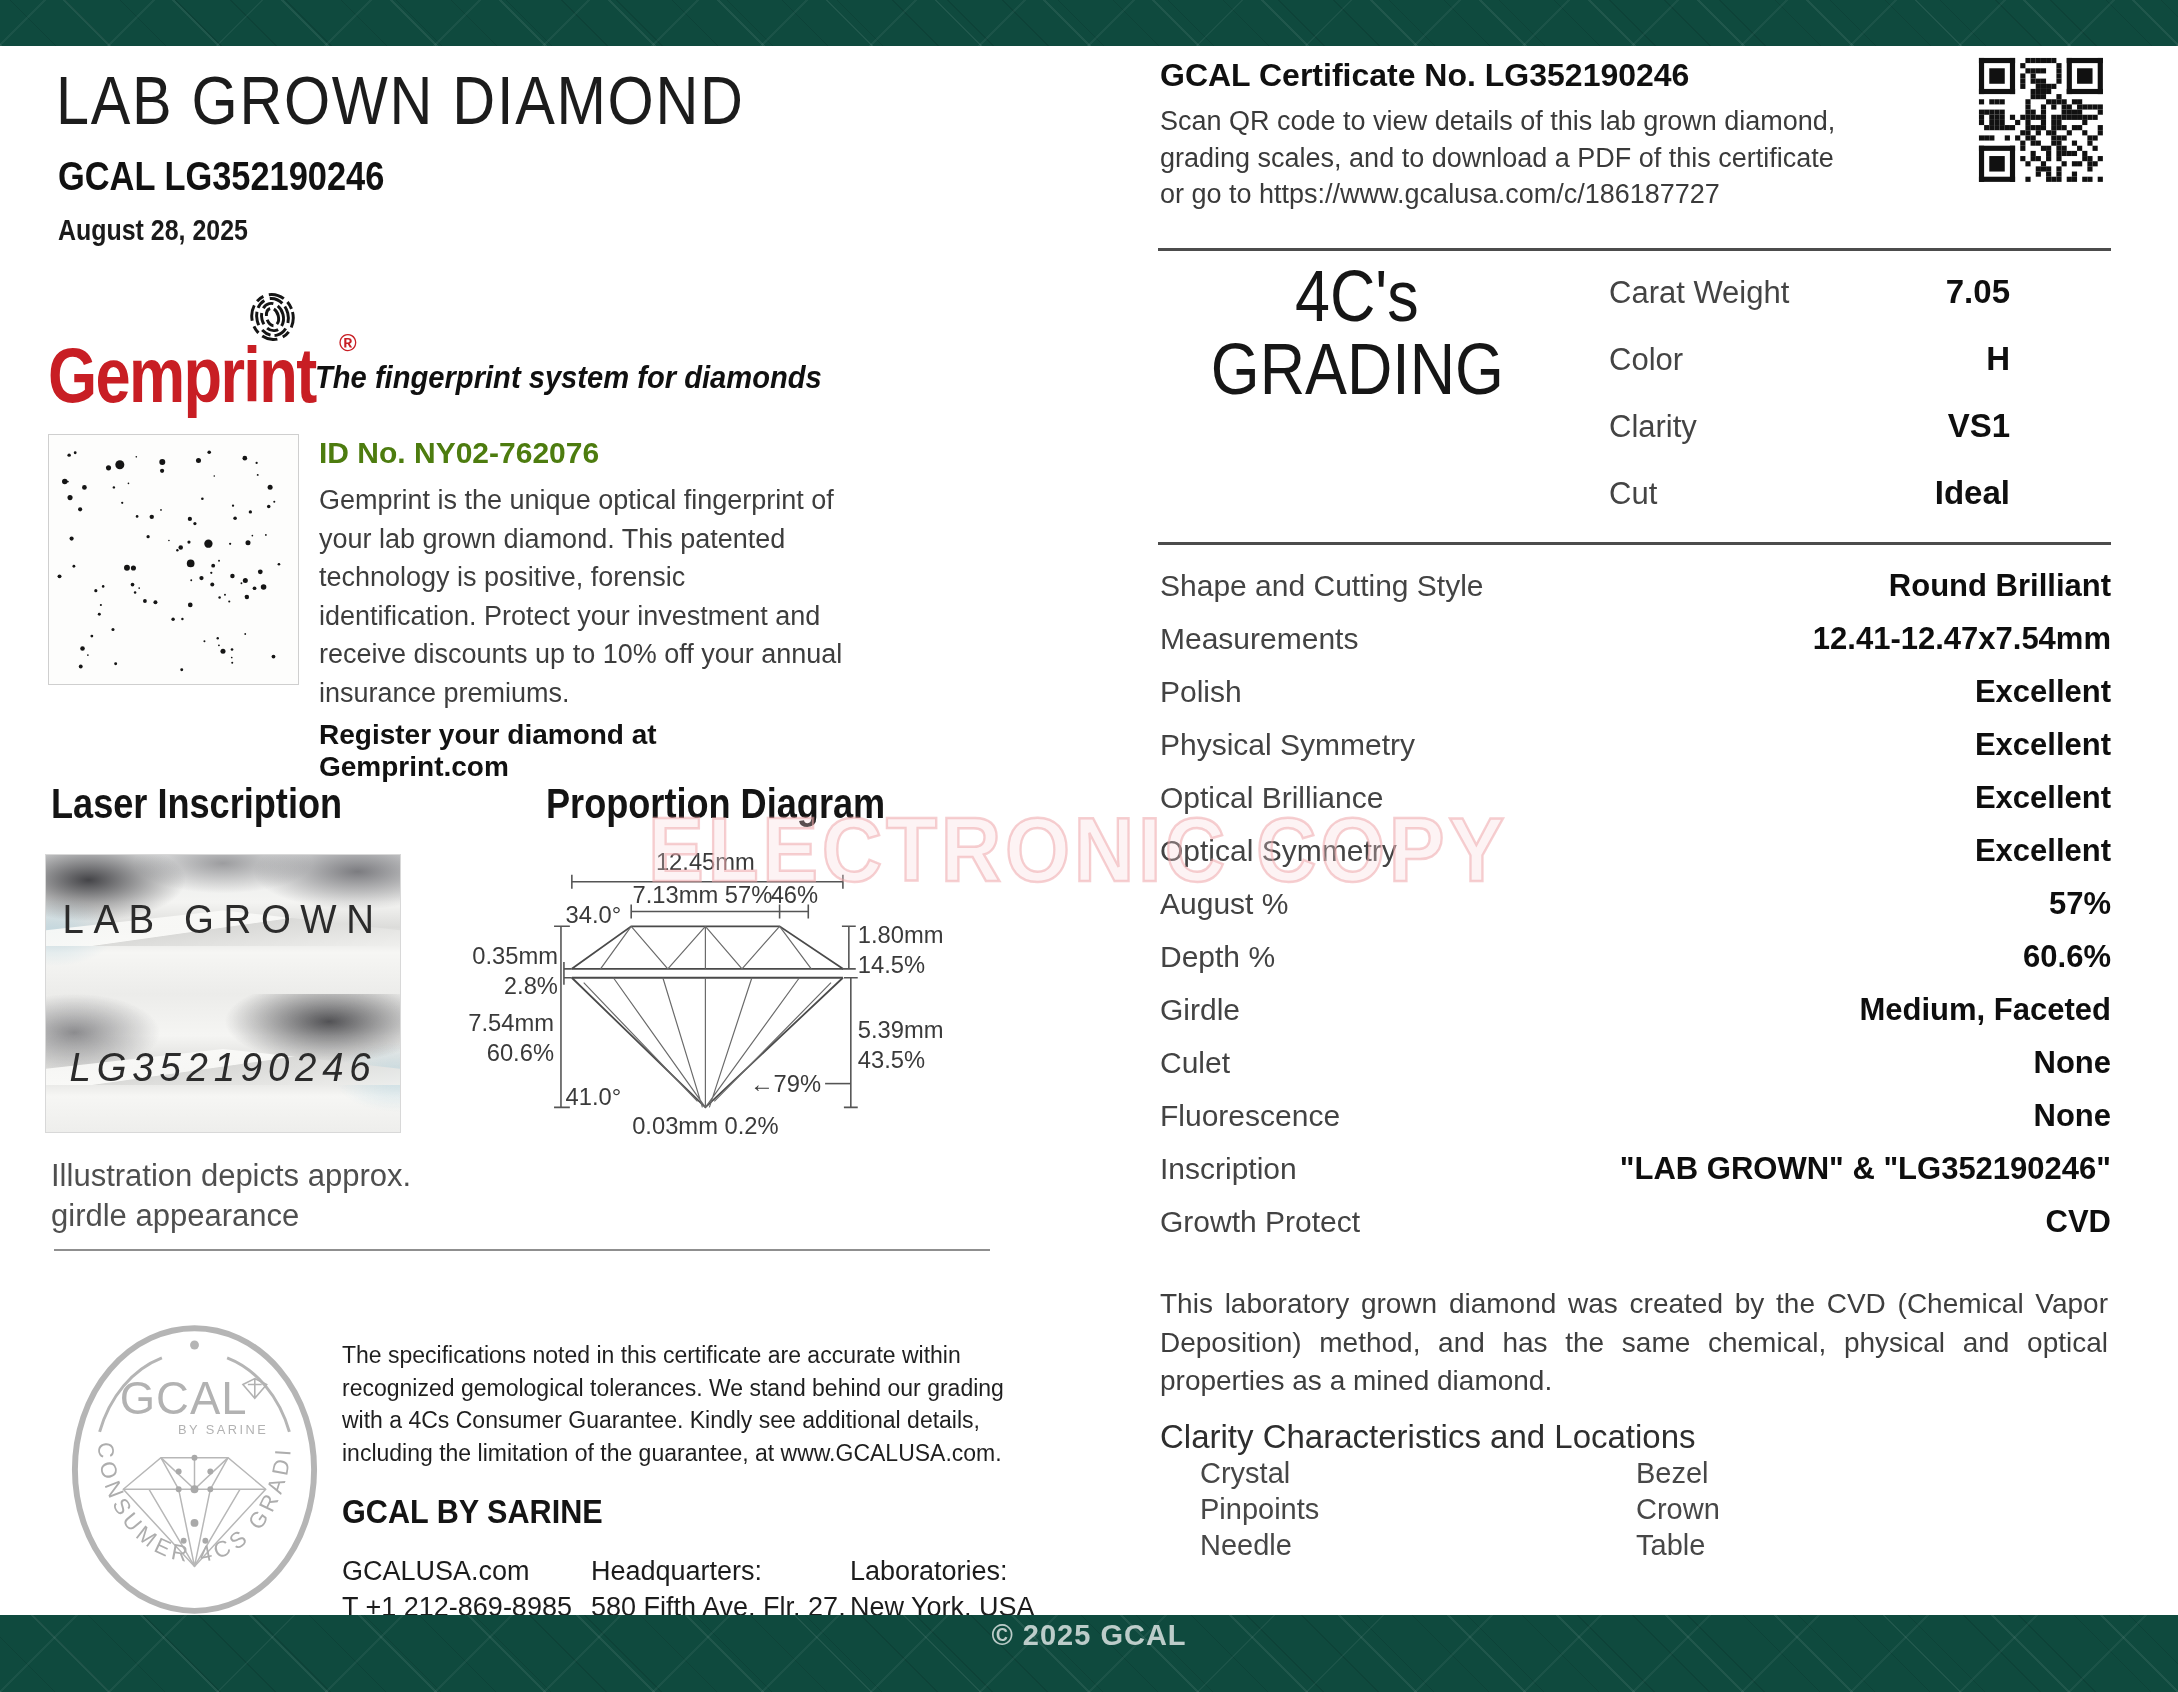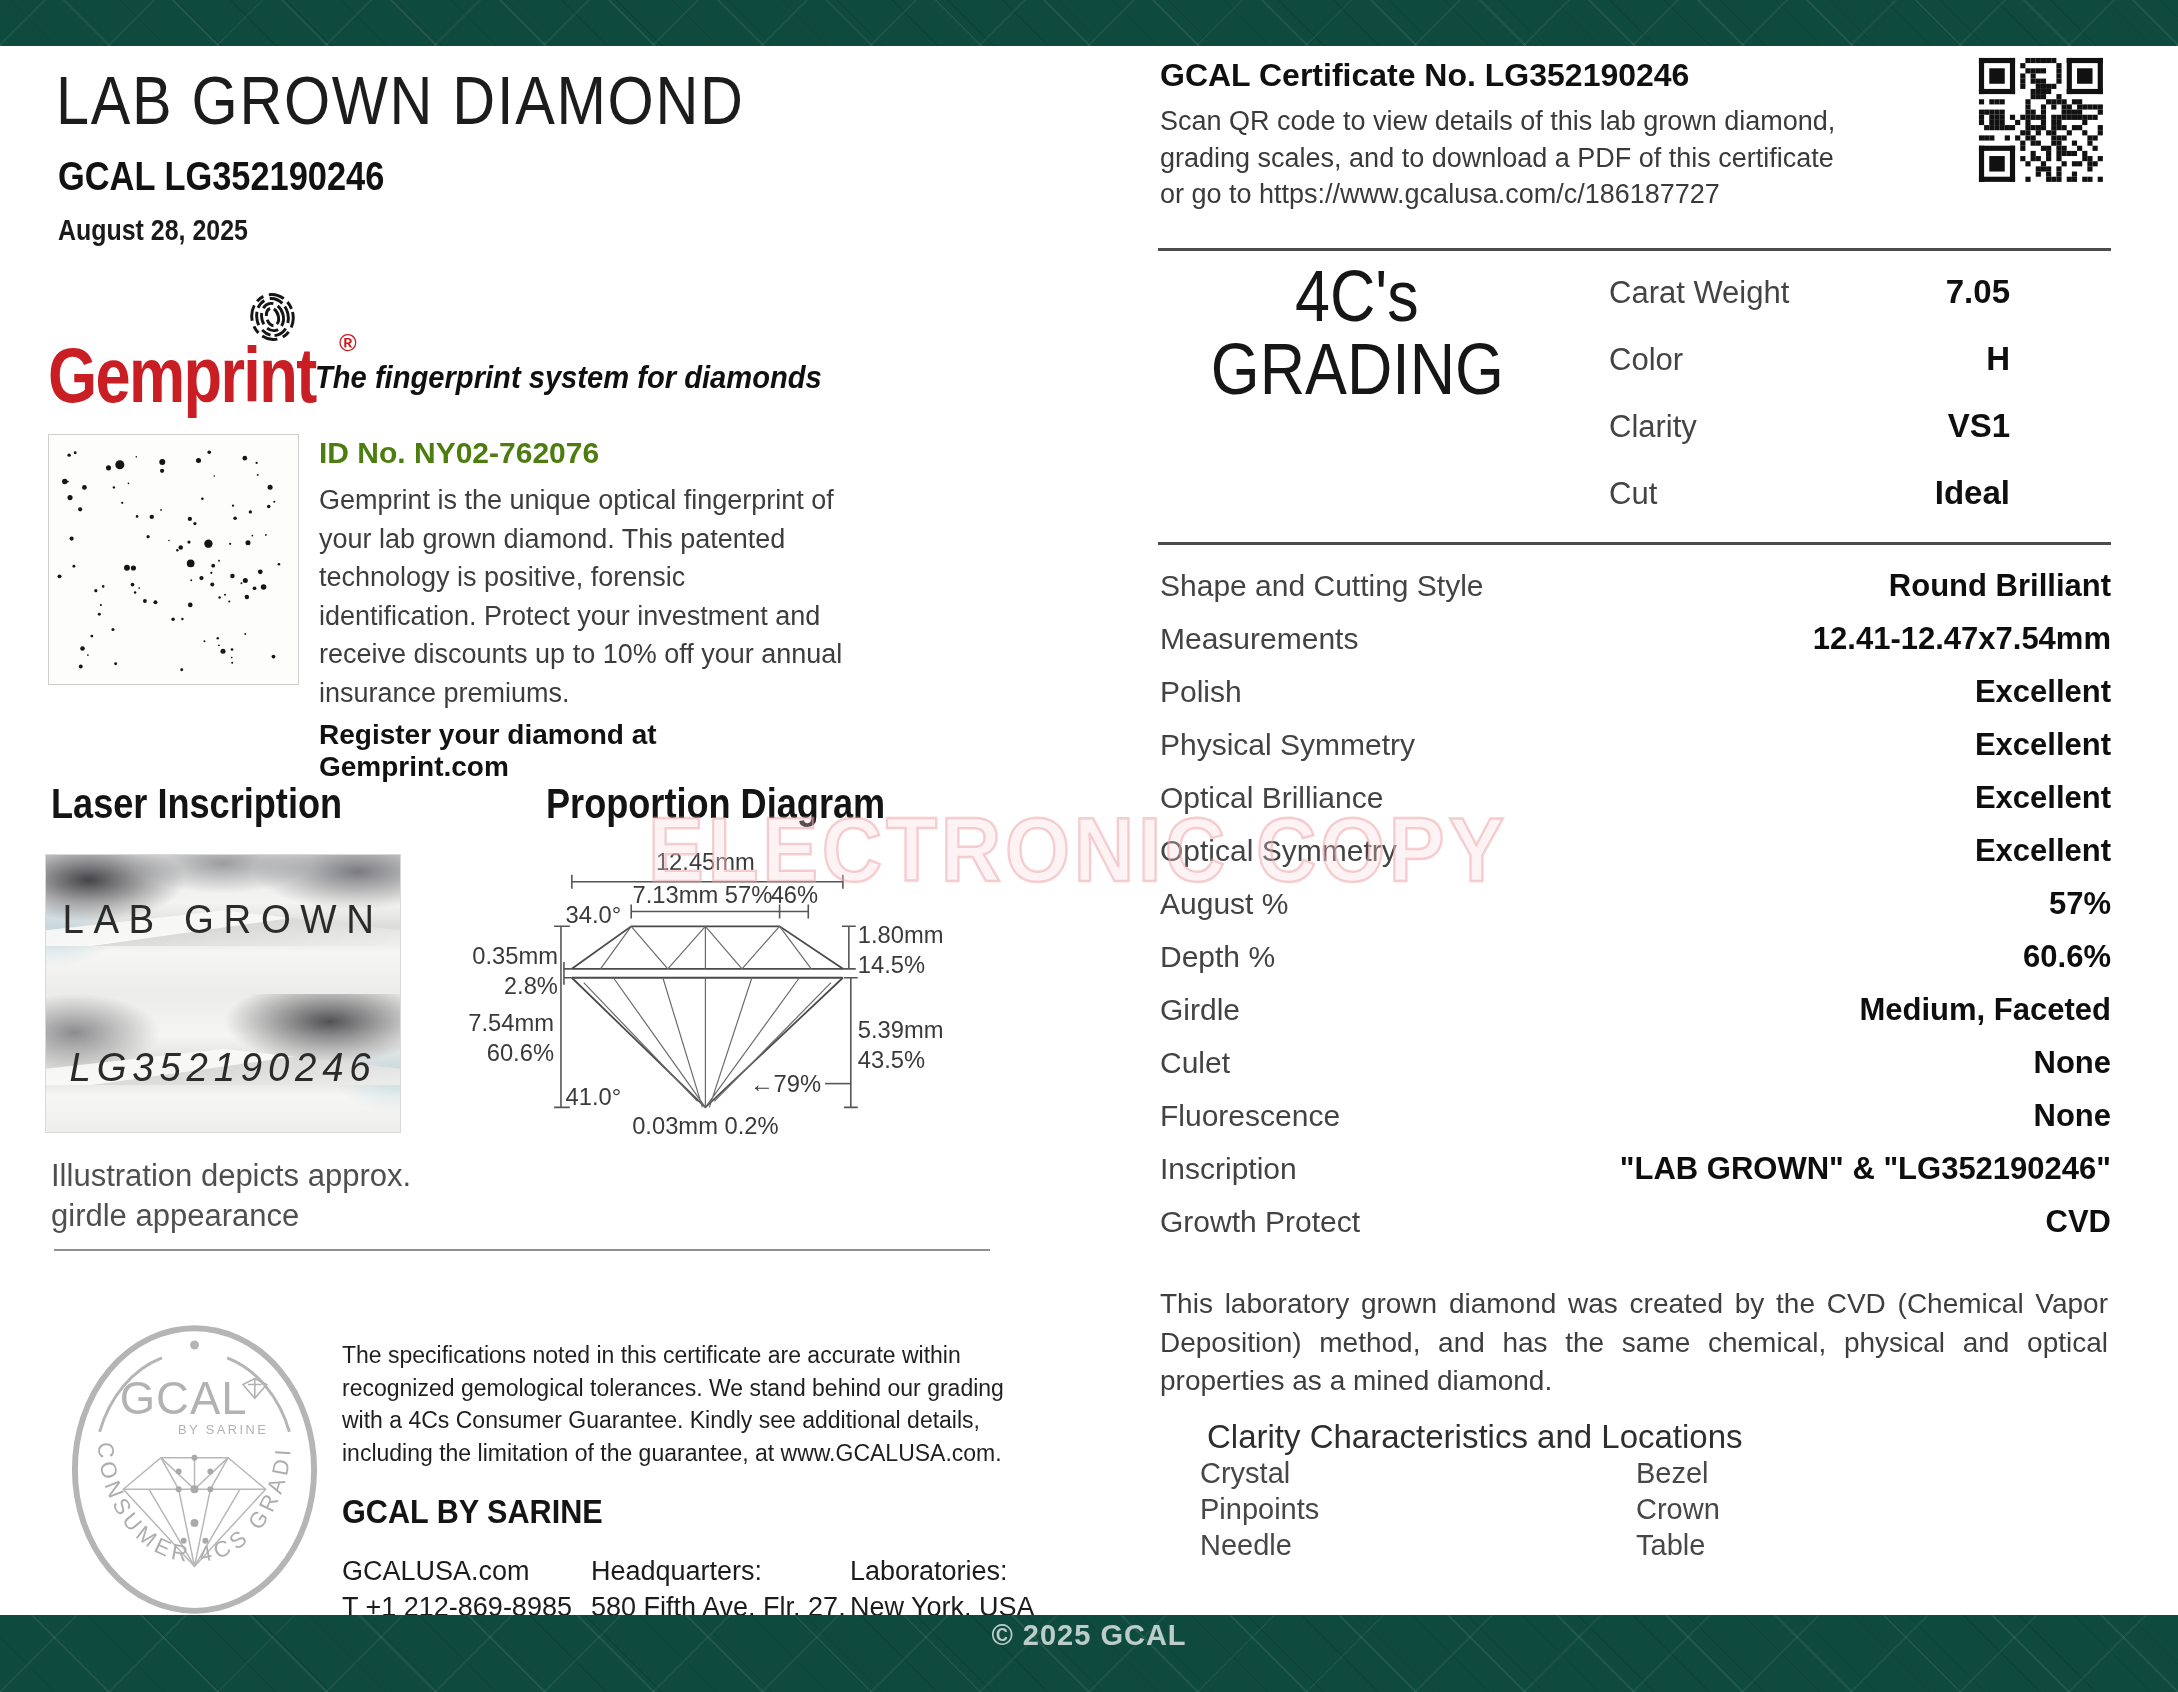--- a/index.html
+++ b/index.html
@@ -90,21 +90,21 @@
   .g-label{font-size:31px;color:#444;padding-top:16px;}
   .g-value{font-size:33px;font-weight:bold;color:#0f0f0f;padding-top:14px;}
 
   .spec-rows{position:absolute;left:1160px;top:559px;width:951px;}
   .s-row{display:flex;justify-content:space-between;align-items:baseline;height:53px;}
   .s-label{font-size:30px;color:#434343;padding-top:10px;}
   .s-value{font-size:31px;font-weight:bold;color:#0e0e0e;padding-top:9px;}
 
   .cvd-para{position:absolute;left:1160px;top:1285px;width:948px;font-size:28px;
             line-height:1.38;color:#3e3e3e;text-align:justify;}
-  .clarity-head{position:absolute;left:1160px;top:1418px;font-size:33px;color:#2e2e2e;margin-left:47px;}
+  .clarity-head{position:absolute;left:1160px;top:1418px;font-size:33px;color:#2e2e2e;}
   .clarity-grid{position:absolute;left:1200px;top:1455px;font-size:29px;color:#474747;}
   .cl-row{display:flex;height:36px;align-items:center;}
   .cl-c1{width:436px;}
 
   .watermark{position:absolute;left:648px;top:798px;font-size:91px;font-weight:bold;
              letter-spacing:4px;color:rgba(248,216,218,0.30);
              -webkit-text-stroke:2.5px rgba(238,168,172,0.55);
              transform:scaleX(0.92);transform-origin:left center;
              pointer-events:none;z-index:50;white-space:nowrap;}
 

